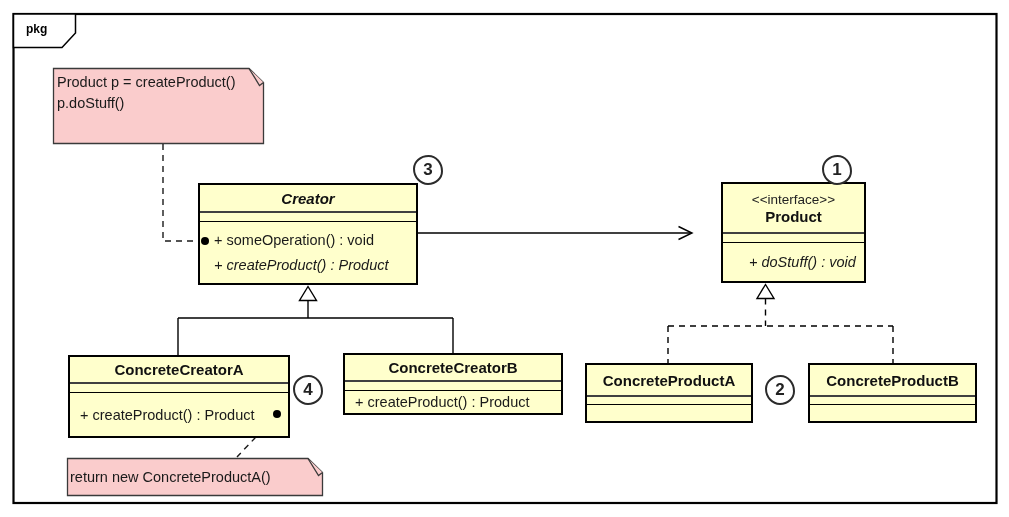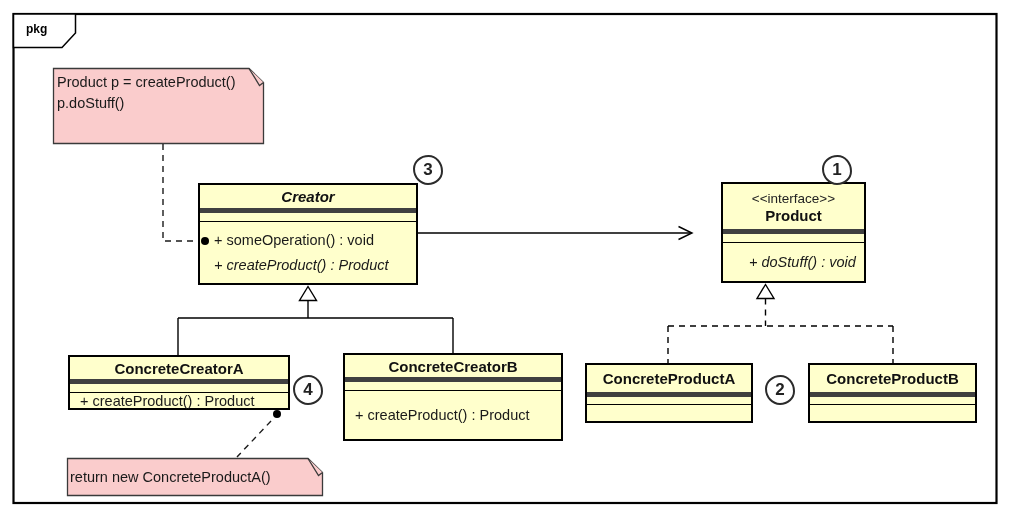--- a/index.html
+++ b/index.html
@@ -25,21 +25,21 @@
   .uml-class {
     position: absolute;
     background: var(--class-fill, #FFFFCC);
     border: 2px solid #000;
     display: flex; flex-direction: column;
   }
   .uml-title {
     flex: none;
     display: flex; flex-direction: column;
     align-items: center; justify-content: center;
-    border-bottom: 5px solid #404040;
+    border-bottom: 2px solid #404040;
     font-size: 15px; font-weight: 700; line-height: 17px;
   }
   .uml-title .stereotype { font-weight: 400; font-size: 13.5px; color: #222; }
   .uml-title.abstract .cname { font-style: italic; }
   .uml-attrs { flex: none; border-bottom: 1px solid #000; }
   .uml-ops {
     flex: 1;
     display: flex; flex-direction: column; justify-content: space-evenly;
   }
   .uml-op { font-size: 14.5px; color: #1a1a1a; white-space: nowrap; }
@@ -139,31 +139,31 @@
     <div class="uml-title" style="height:50px;">
       <span class="stereotype">&lt;&lt;interface&gt;&gt;</span>
       <span class="cname">Product</span>
     </div>
     <div class="uml-attrs" style="height:9px;"></div>
     <div class="uml-ops">
       <div class="uml-op italic" style="padding-left:26px;">+ doStuff() : void</div>
     </div>
   </div>
 
-  <div class="uml-class" style="left:68px; top:355px; width:222px; height:55px;">
+  <div class="uml-class" style="left:68px; top:355px; width:222px; height:83px;">
     <div class="uml-title" style="height:27px;">
       <span class="cname">ConcreteCreatorA</span>
     </div>
     <div class="uml-attrs" style="height:9px;"></div>
     <div class="uml-ops">
       <div class="uml-op" style="padding-left:10px;">+ createProduct() : Product</div>
     </div>
   </div>
 
-  <div class="uml-class" style="left:343px; top:353px; width:220px; height:88px;">
+  <div class="uml-class" style="left:343px; top:353px; width:220px; height:62px;">
     <div class="uml-title" style="height:27px;">
       <span class="cname">ConcreteCreatorB</span>
     </div>
     <div class="uml-attrs" style="height:9px;"></div>
     <div class="uml-ops">
       <div class="uml-op" style="padding-left:10px;">+ createProduct() : Product</div>
     </div>
   </div>
 
   <div class="uml-class" style="left:585px; top:363px; width:168px; height:60px;">

